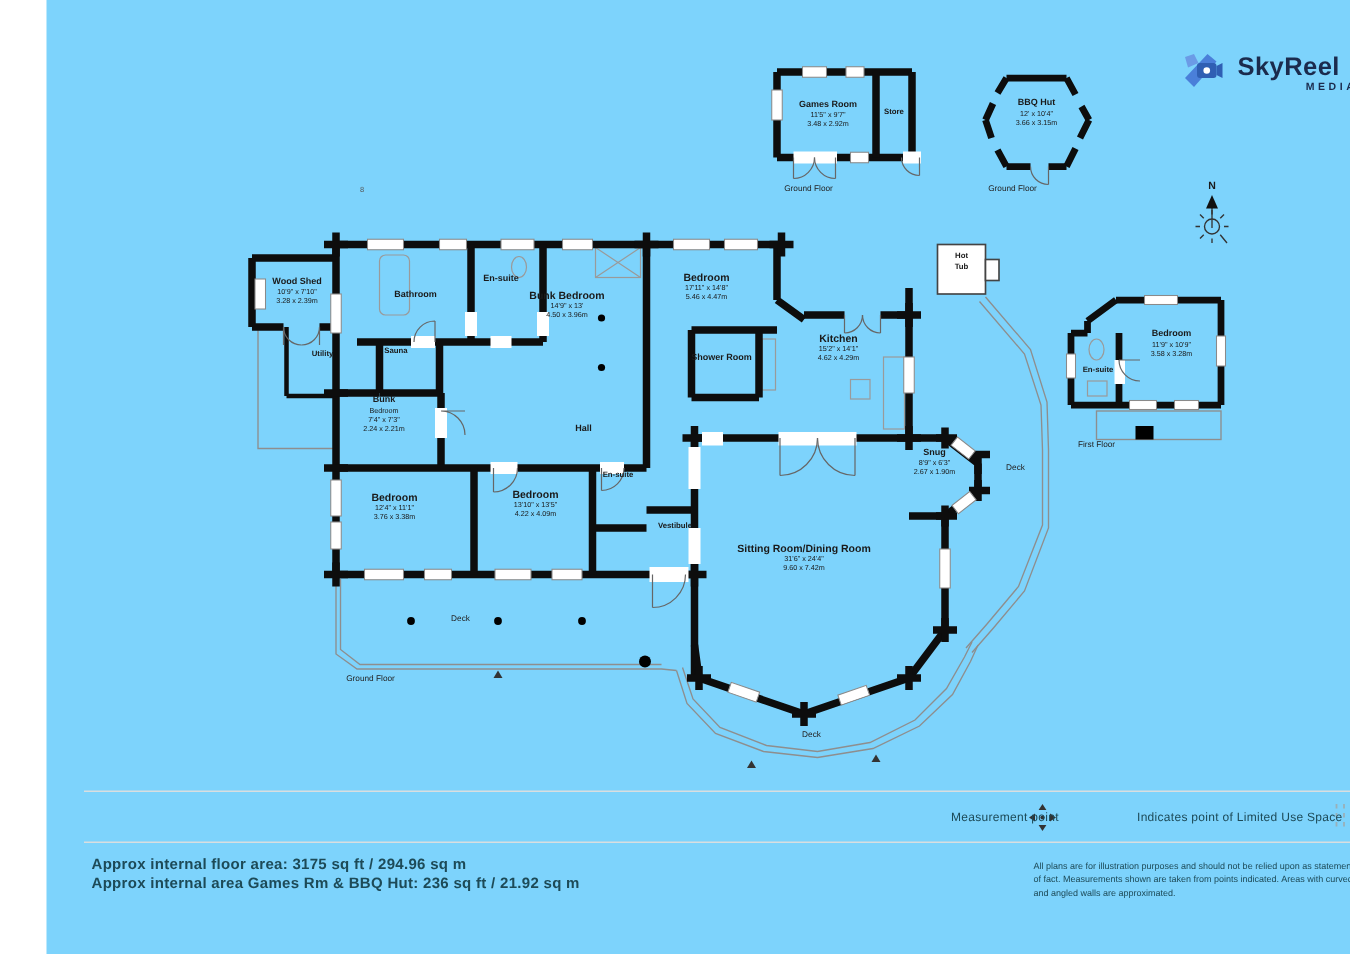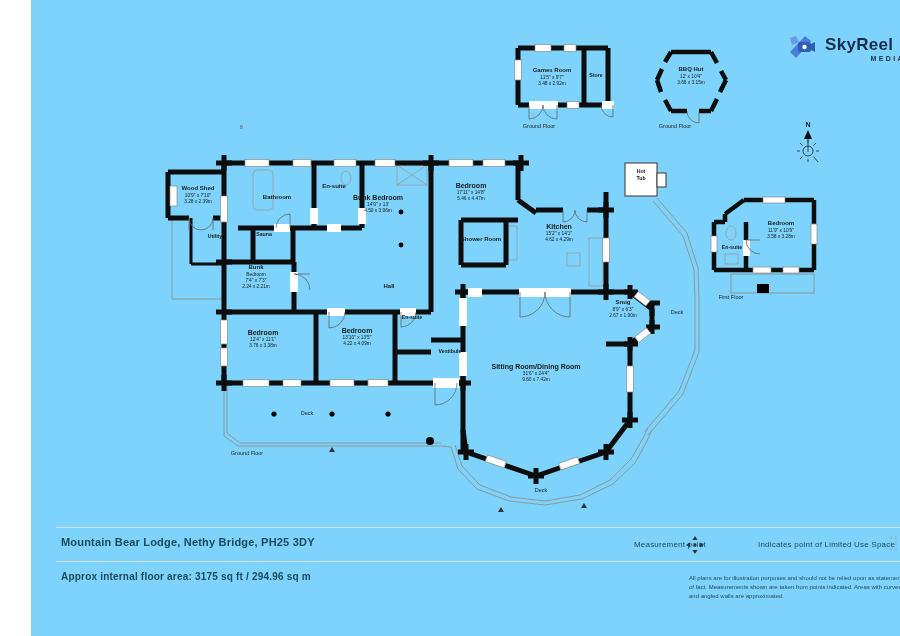--- a/index.html
+++ b/index.html
@@ -356,20 +356,20 @@
   <div class="lbl fl" style="left:644px;top:123px">Ground Floor</div>
 
   <div class="lbl" style="left:777px;top:120px;font-size:7px;font-weight:bold">N</div>
 
   <div class="brand">
     <div class="brand-name">SkyReel</div>
     <div class="brand-sub">MEDIA</div>
   </div>
 
   <div class="hline" style="top:527px"></div>
-  <div class="addr">Mountain Bear Lodge, Nethy Bridge, PH25 3DY</div>
   <div class="legend" style="left:590px;top:540px">Measurement point</div>
   <div class="legend" style="left:714px;top:540px">Indicates point of  Limited Use Space</div>
   <div class="hline" style="top:561px"></div>
   <div class="area" style="top:571px">Approx internal floor area: 3175 sq ft / 294.96 sq m</div>
+  <div class="area" style="top:584px">Approx internal  area Games Rm &amp; BBQ Hut: 236 sq ft / 21.92 sq m</div>
   <div class="disc">All plans are for illustration purposes and should not be relied upon as statement of fact. Measurements shown are taken from points indicated. Areas with curved and angled walls are approximated.</div>
 
 </div>
 
 </body></html>

